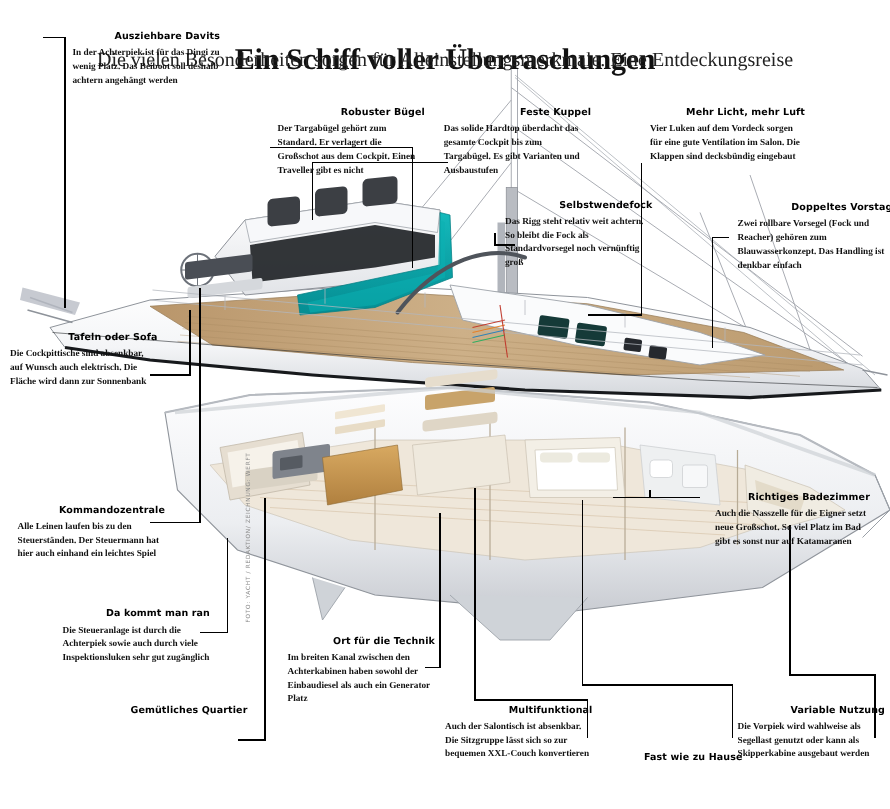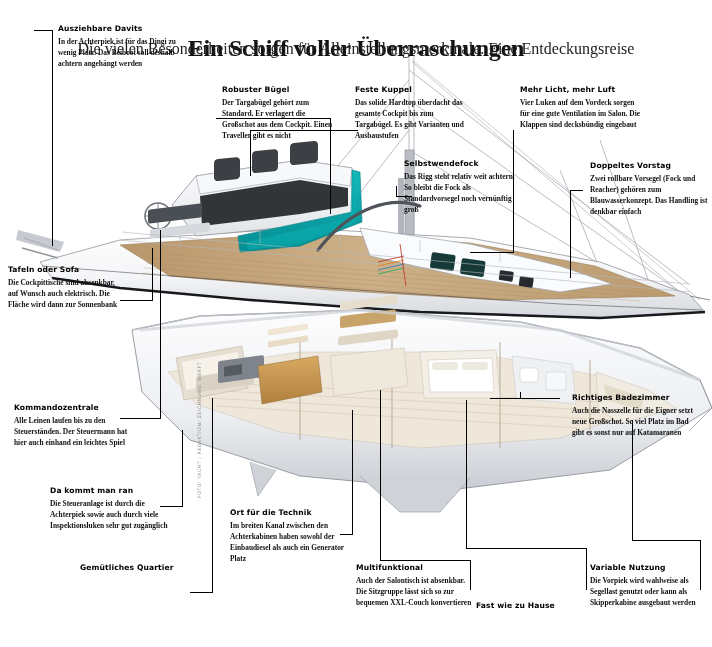--- a/index.html
+++ b/index.html
@@ -37,20 +37,21 @@
   .callout{position:absolute;width:118px;}
   .callout.w124{width:124px;}
   .callout .c-title{
     font-family:"DejaVu Sans", sans-serif;
     font-weight:700;
     font-size:7.6px;
     letter-spacing:0.1px;
     color:#000;
     margin:0 0 2px 0;
     line-height:1.15;
+    text-align:right;
   }
   .callout .c-body{
     font-family:Liberation Serif, serif;
     font-weight:700;
     font-size:7.4px;
     line-height:1.52;
     color:#111;
     margin:0;
   }
 

